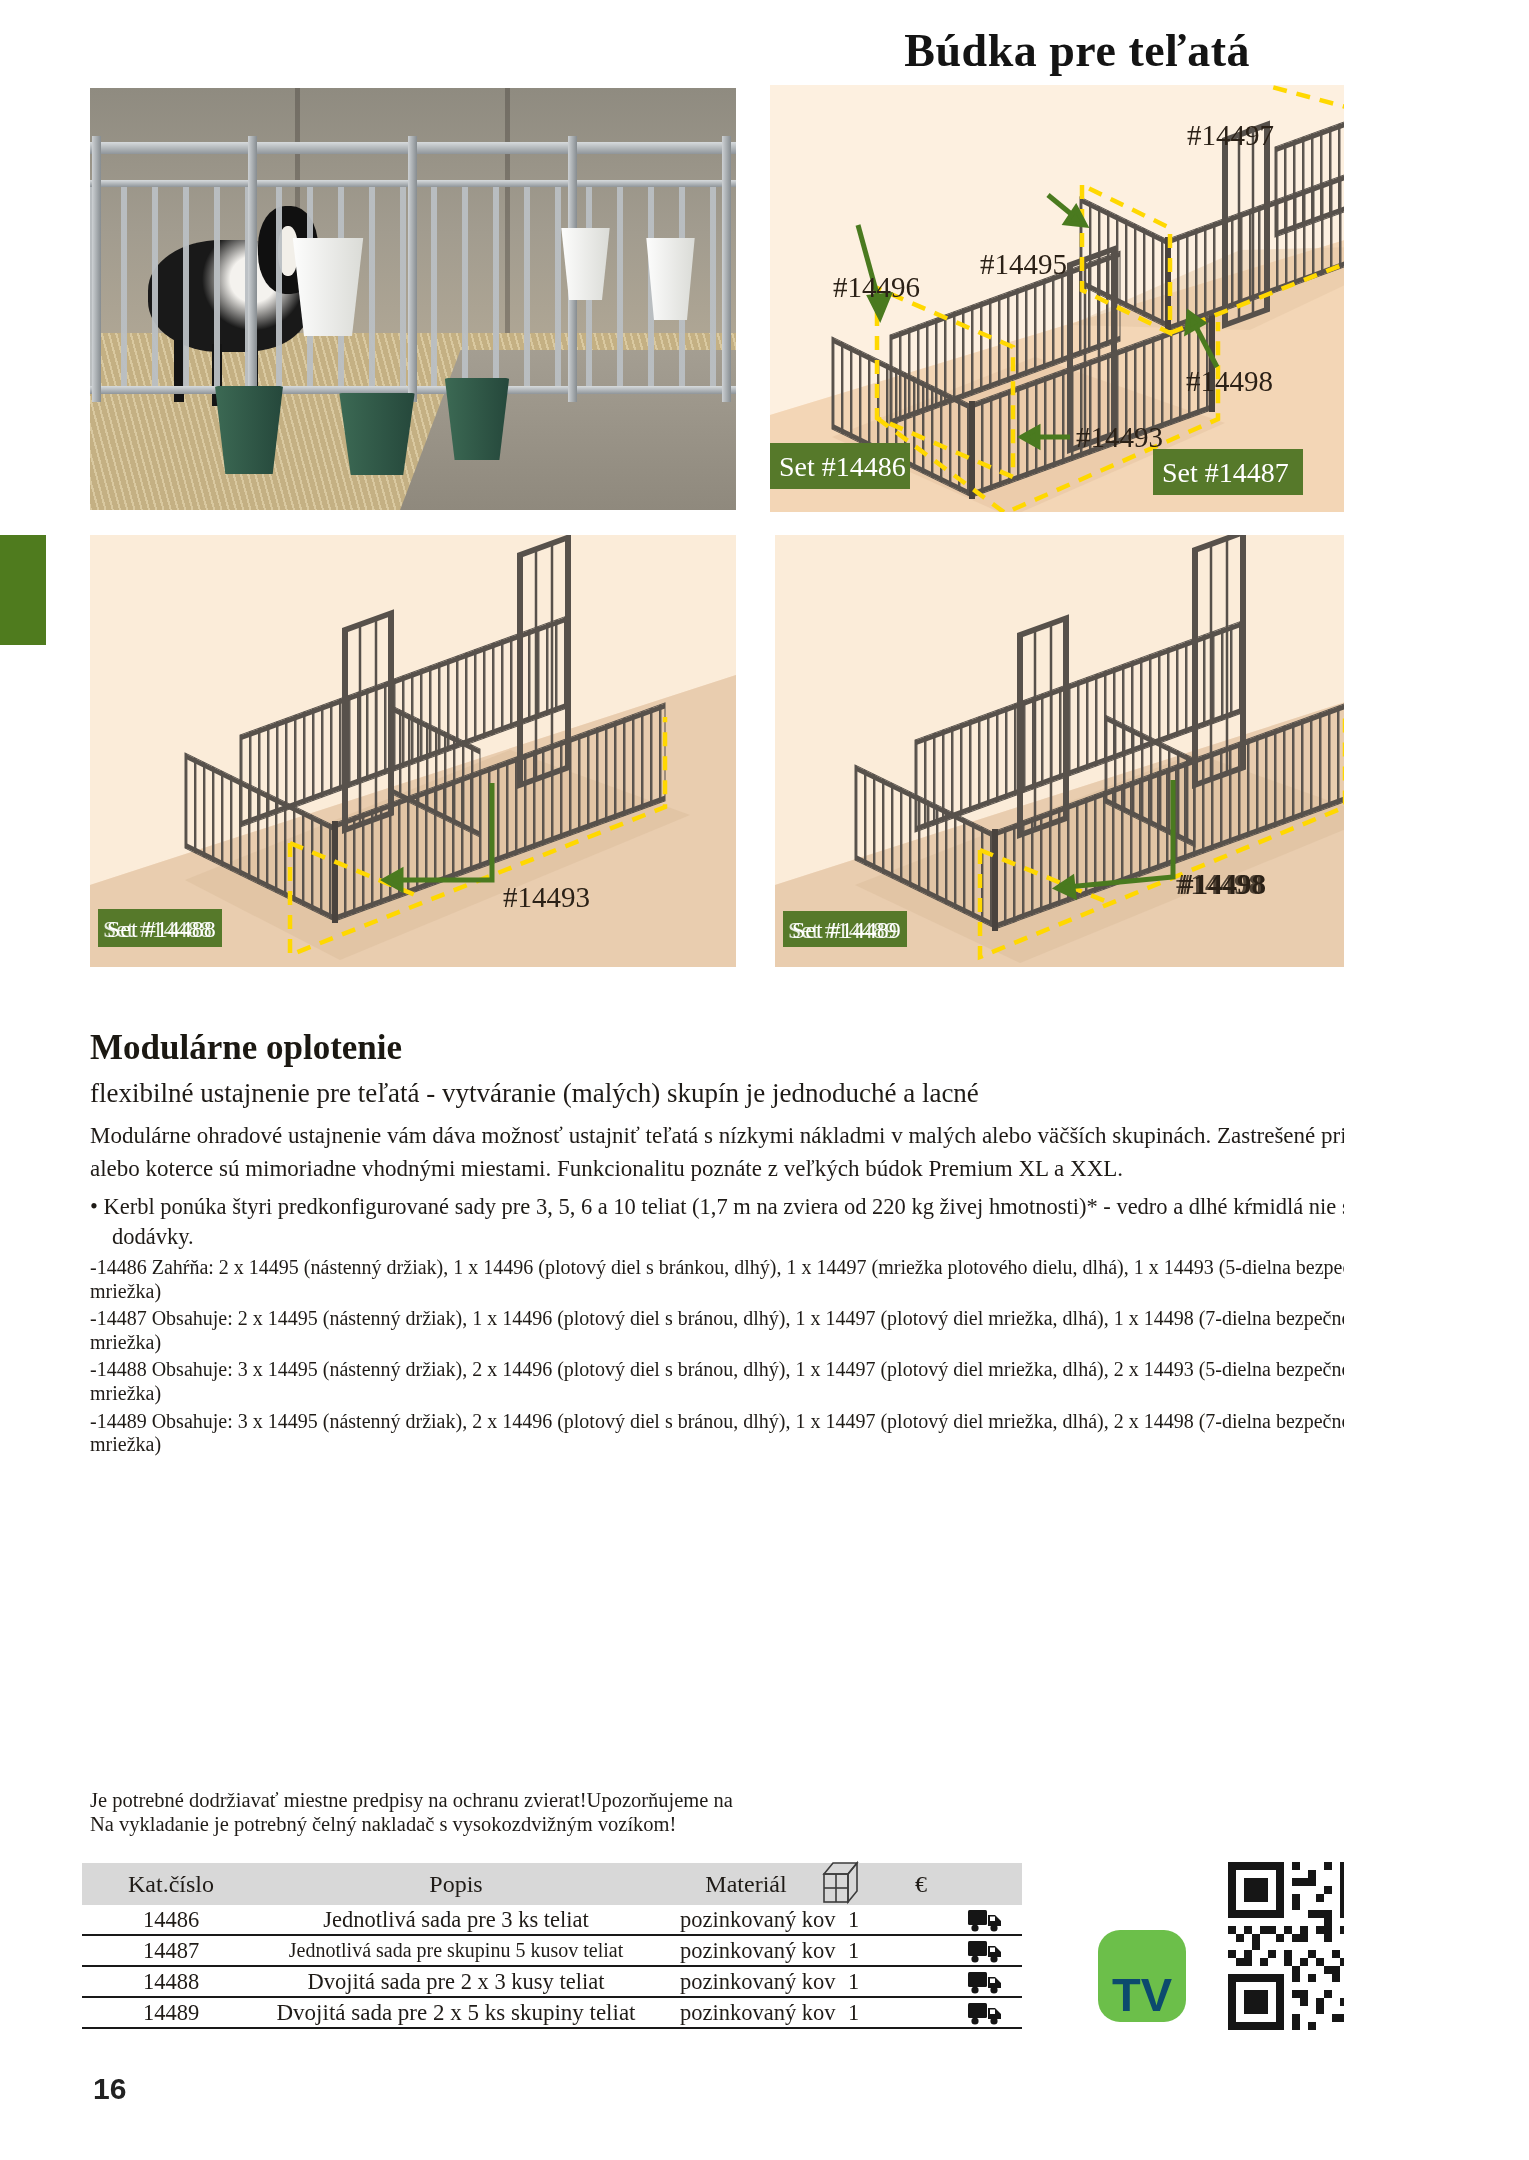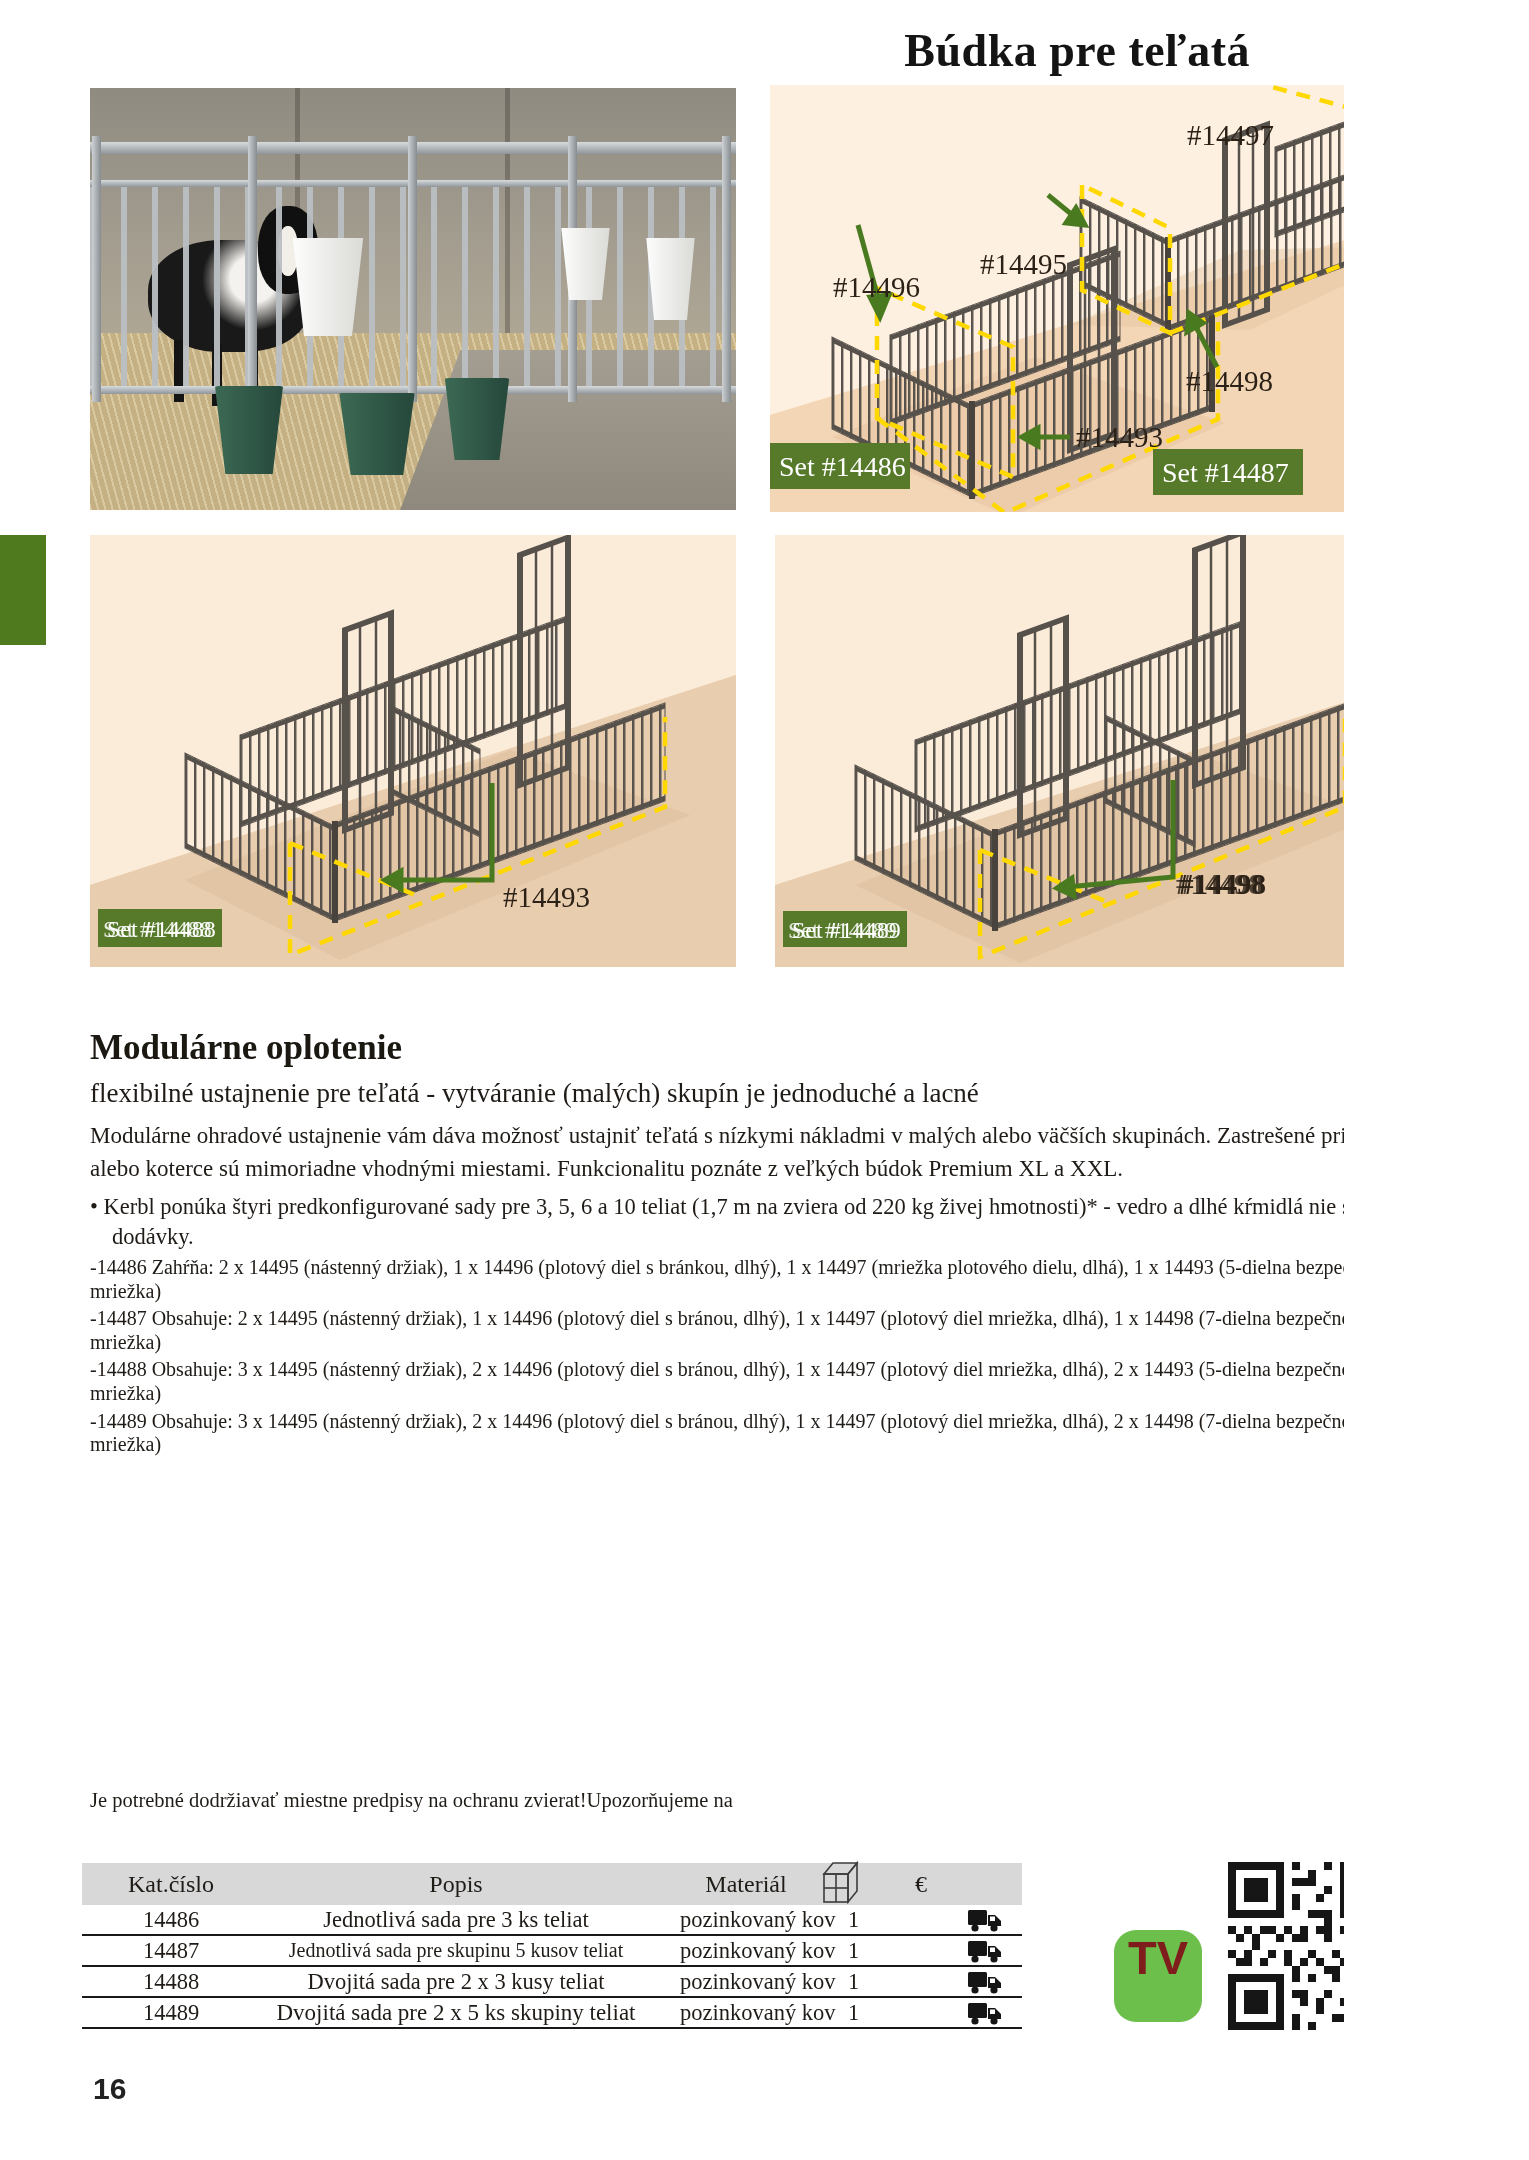--- a/index.html
+++ b/index.html
@@ -58,22 +58,22 @@
   .trow{display:grid;grid-template-columns:150px 420px 160px 55px 80px 75px;align-items:center;}
   .thead{height:42px;background:#d8d8d8;font-size:24px;}
   .tdata{height:29px;border-bottom:2px solid #191919;font-size:22.5px;}
   .tc{text-align:center;white-space:nowrap;overflow:visible;padding-left:28px;}
   .cube-wrap{position:relative;height:42px;}
   .cube-wrap svg{position:absolute;left:8px;top:-5px;}
   .truck-cell{display:flex;justify-content:center;}
 
   
   .tv-badge{left:1098px;top:1930px;width:88px;height:92px;background:#6cbf4a;border-radius:22px;
-     display:flex;align-items:flex-start;justify-content:center;
-     font-family:"Liberation Sans","DejaVu Sans",sans-serif;font-weight:700;font-size:47px;color:#7f1d1d;margin-left:16px;}
+     display:flex;align-items:flex-end;justify-content:center;
+     font-family:"Liberation Sans","DejaVu Sans",sans-serif;font-weight:700;font-size:47px;color:#0c4a6e;}
   .qr{left:1228px;top:1862px;}
   .pagenum{left:93px;top:2072px;font-family:"Liberation Sans","DejaVu Sans",sans-serif;
      font-size:30px;font-weight:700;color:#222;}
 
   svg text{font-family:"Liberation Serif","DejaVu Serif",serif;}
 </style>
 </head>
 <body>
 
 <div class="page">
@@ -346,20 +346,21 @@
   <div class="abs bullet">• Kerbl ponúka štyri predkonfigurované sady pre 3, 5, 6 a 10 teliat (1,7 m na zviera od 220 kg živej hmotnosti)* - vedro a dlhé kŕmidlá nie sú súčasťou dodávky.</div>
   <div class="abs items">
     <div class="item">-14486 Zahŕňa: 2 x 14495 (nástenný držiak), 1 x 14496 (plotový diel s bránkou, dlhý), 1 x 14497 (mriežka plotového dielu, dlhá), 1 x 14493 (5-dielna bezpečnostná mriežka)</div>
     <div class="item">-14487 Obsahuje: 2 x 14495 (nástenný držiak), 1 x 14496 (plotový diel s bránou, dlhý), 1 x 14497 (plotový diel mriežka, dlhá), 1 x 14498 (7-dielna bezpečnostná mriežka)</div>
     <div class="item">-14488 Obsahuje: 3 x 14495 (nástenný držiak), 2 x 14496 (plotový diel s bránou, dlhý), 1 x 14497 (plotový diel mriežka, dlhá), 2 x 14493 (5-dielna bezpečnostná mriežka)</div>
     <div class="item">-14489 Obsahuje: 3 x 14495 (nástenný držiak), 2 x 14496 (plotový diel s bránou, dlhý), 1 x 14497 (plotový diel mriežka, dlhá), 2 x 14498 (7-dielna bezpečnostná mriežka)</div>
   </div>
 
   <div class="abs note">
     <div>Je potrebné dodržiavať miestne predpisy na ochranu zvierat!Upozorňujeme na</div>
+    <div>Na vykladanie je potrebný čelný nakladač s vysokozdvižným vozíkom!</div>
   </div>
 
   <div class="abs tbl">
     <div class="trow thead">
       <div class="tc">Kat.číslo</div>
       <div class="tc">Popis</div>
       <div class="tc">Materiál</div>
       <div class="tc cube-wrap">
         <svg width="42" height="50" viewBox="0 0 42 50">
           <g fill="none" stroke="#3c3c3c" stroke-width="1.6">

